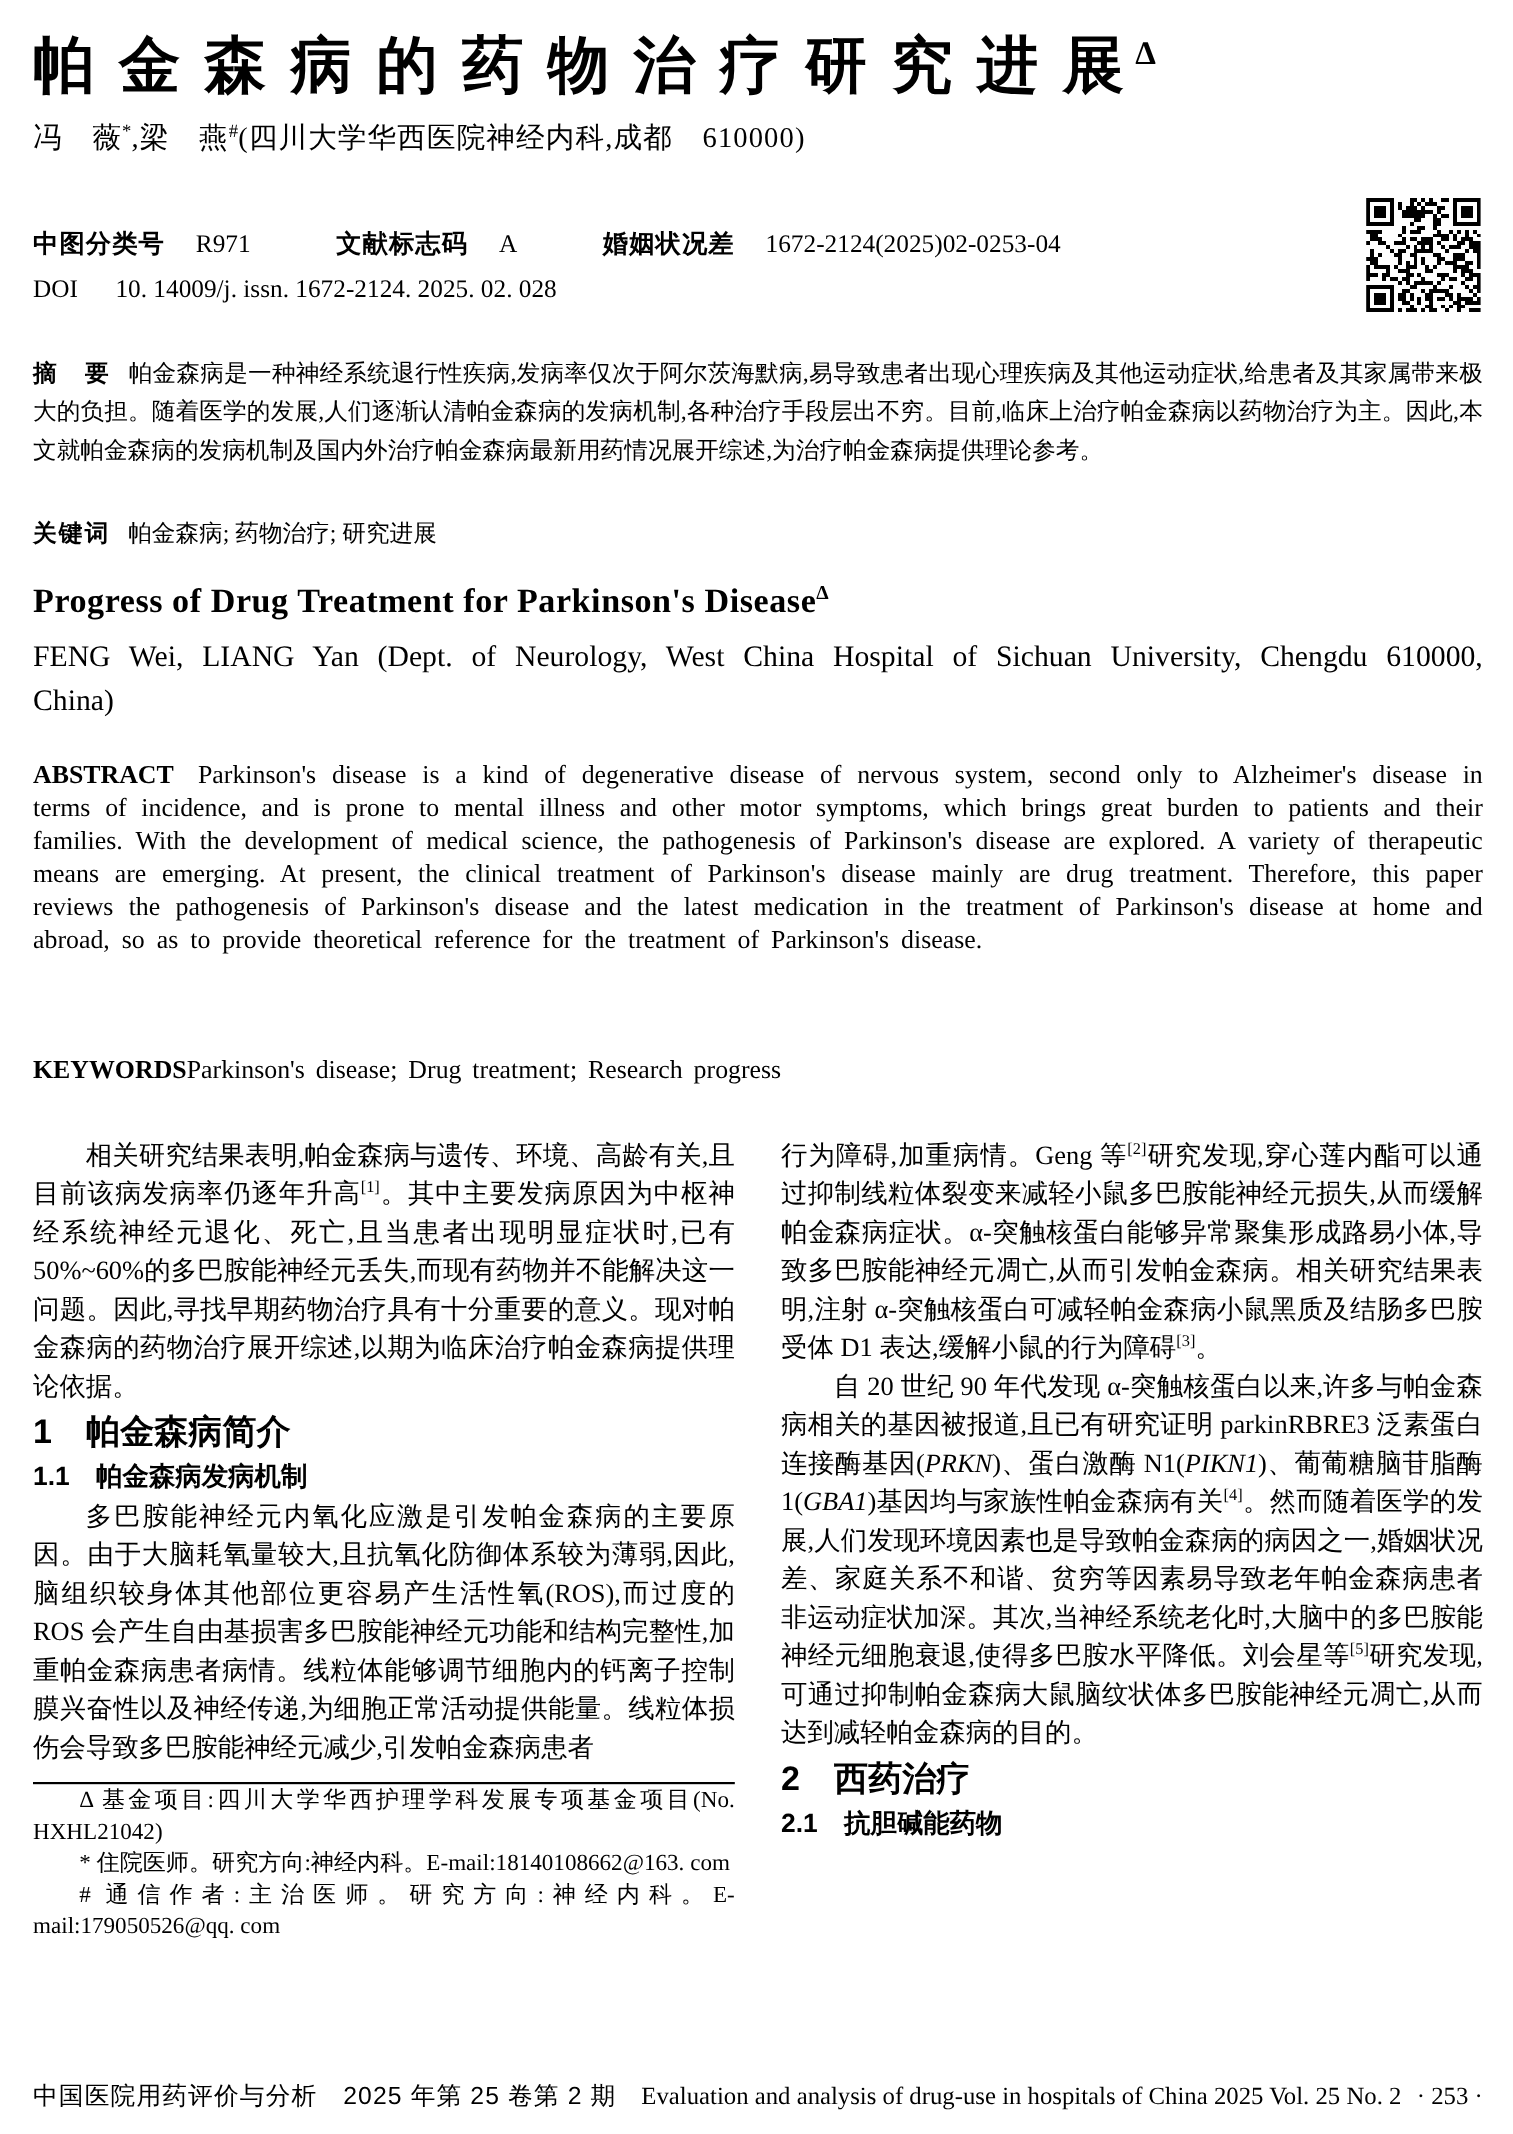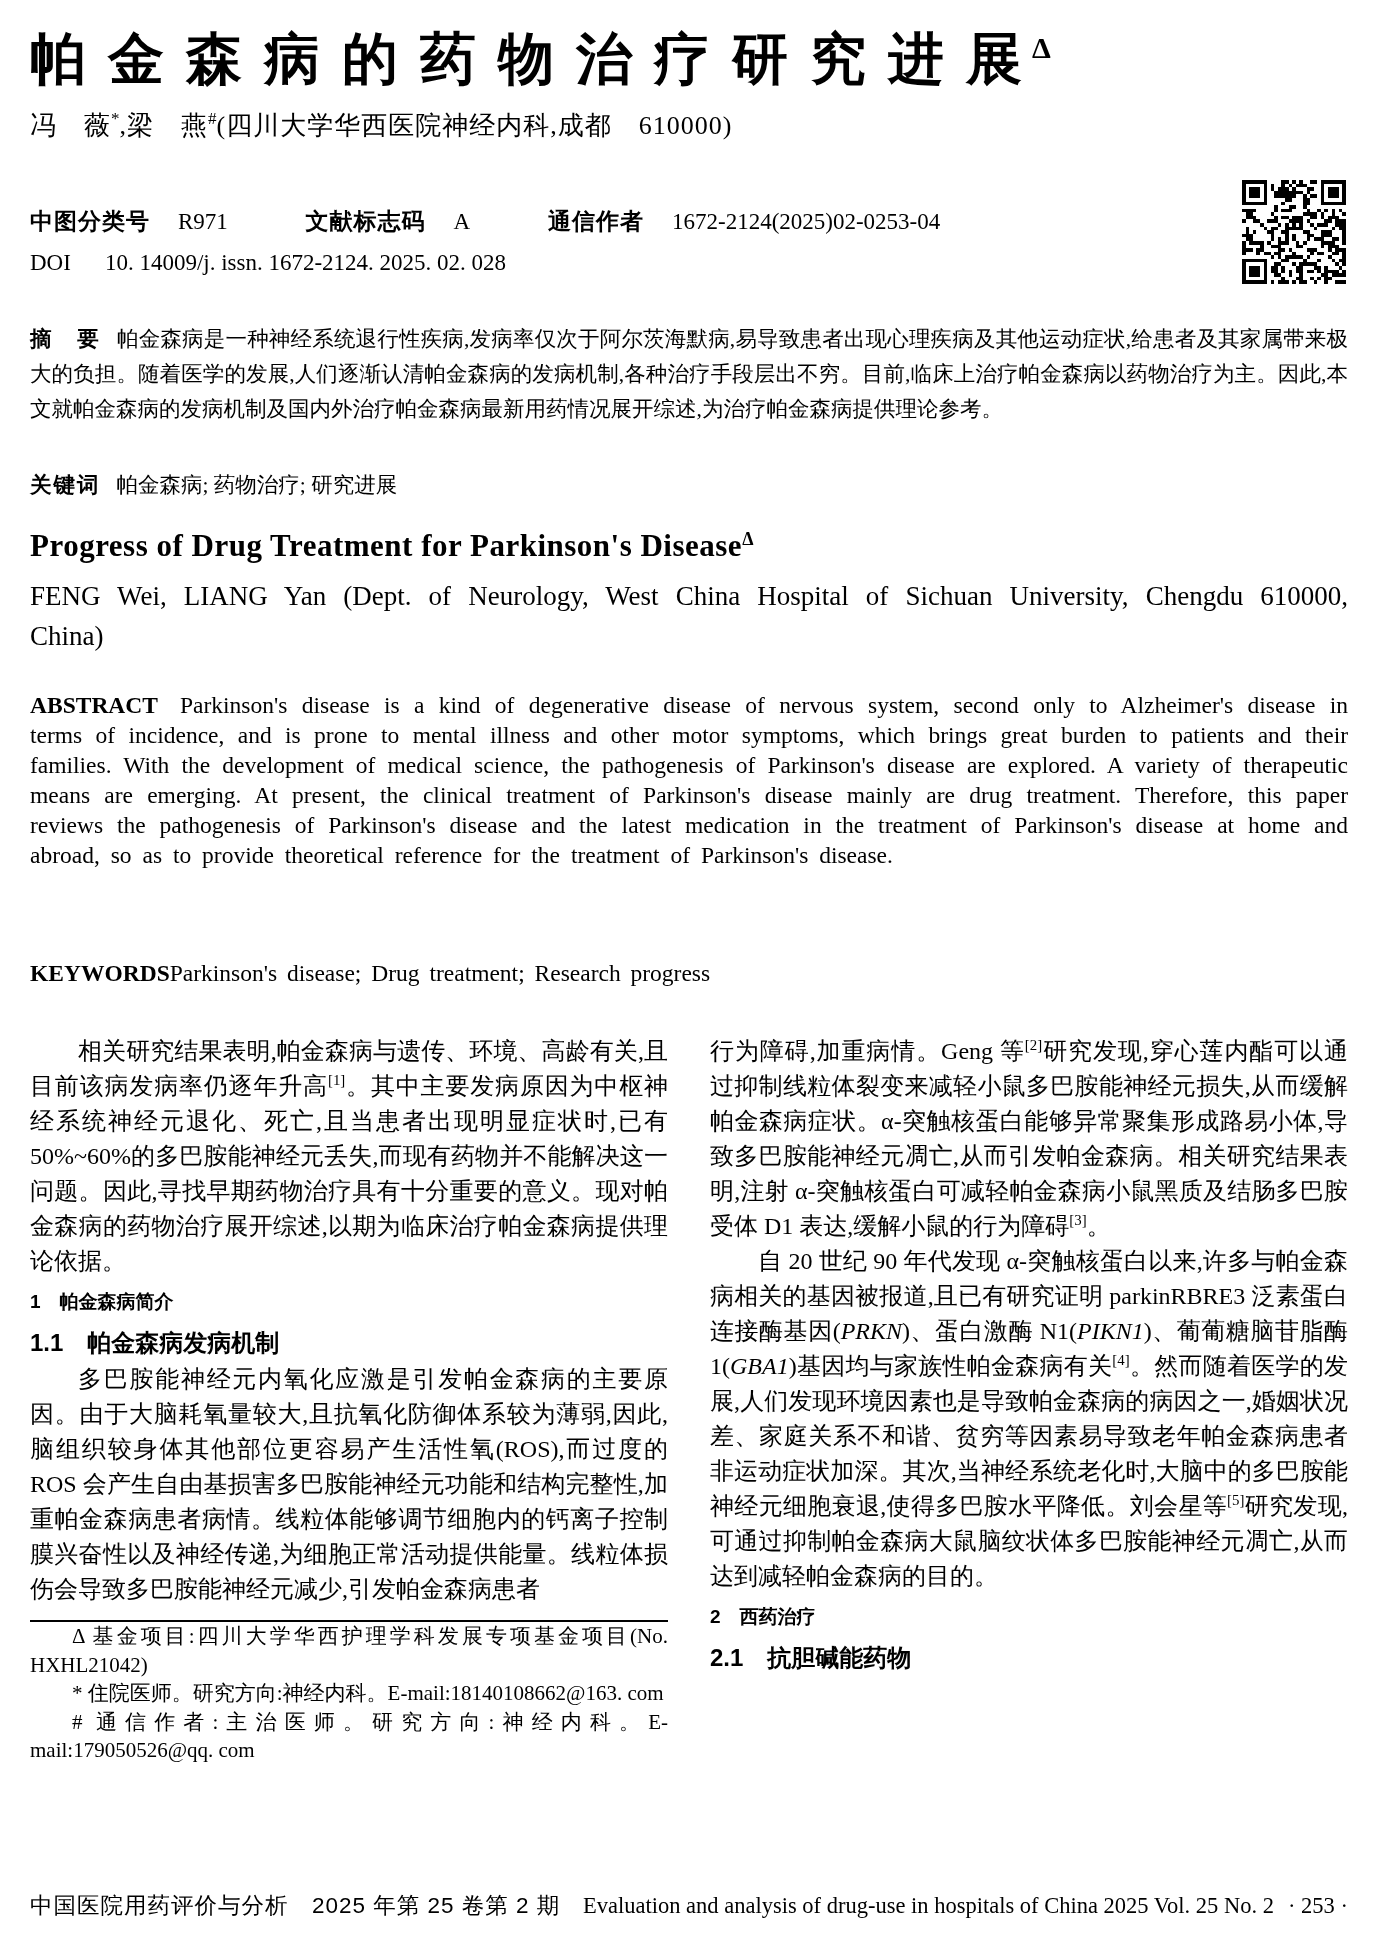--- a/index.html
+++ b/index.html
@@ -49,21 +49,21 @@
   #abstract-en b { margin-right:22px; }
   #keywords-en { position:absolute; top:960px; left:30px; width:1318px; font-size:23.5px; word-spacing:4px; }
   #keywords-en b { }
 
   #columns { position:absolute; top:1034px; left:30px; width:1318px; display:flex; gap:42px; }
   .col { width:638px; font-size:24px; line-height:35px; text-align:justify; }
   .bp { text-indent:2em; }
   .bp.noindent { text-indent:0; }
   .bh1 {
     font-family:"Liberation Sans","DejaVu Sans",sans-serif; font-weight:700;
-    font-size:19px; line-height:42px; margin-top:2px; text-align:left;
+    font-size:31px; line-height:42px; margin-top:2px; text-align:left;
   }
   .bh2 {
     font-family:"Liberation Sans","DejaVu Sans",sans-serif; font-weight:700;
     font-size:24px; line-height:39px; text-align:left;
   }
 
   #footnotes {
     margin-top:13px; border-top:2px solid #000; 
     font-size:21px; line-height:28.5px;
   }
@@ -83,21 +83,21 @@
 
 <div>
 
   <h1 id="title"><span>帕金森病的药物治疗研究进展</span><sup>Δ</sup></h1>
 
   <div id="authors"><span>冯　薇</span><sup>*</sup><span>,梁　燕</span><sup>#</sup><span>(四川大学华西医院神经内科,成都　610000)</span></div>
 
   <div id="meta-row">
     <span class="meta-group"><span class="meta-label">中图分类号</span><span class="meta-value">R971</span></span>
     <span class="meta-group"><span class="meta-label">文献标志码</span><span class="meta-value">A</span></span>
-    <span class="meta-group"><span class="meta-label">通信作者</span><span class="meta-value">1672-2124(2025)02-0253-04</span></span>
+    <span class="meta-group"><span class="meta-label">婚姻状况差</span><span class="meta-value">1672-2124(2025)02-0253-04</span></span>
   </div>
 
   <div id="doi-row">
     <span class="doi-label">DOI</span><span class="doi-value">10. 14009/j. issn. 1672-2124. 2025. 02. 028</span>
   </div>
 
   <svg id="qr" xmlns="http://www.w3.org/2000/svg" shape-rendering="crispEdges" fill="#000" viewBox="0 0 29 29">
       <rect x="0" y="0" width="1" height="1"></rect>
       <rect x="1" y="0" width="1" height="1"></rect>
       <rect x="2" y="0" width="1" height="1"></rect>

